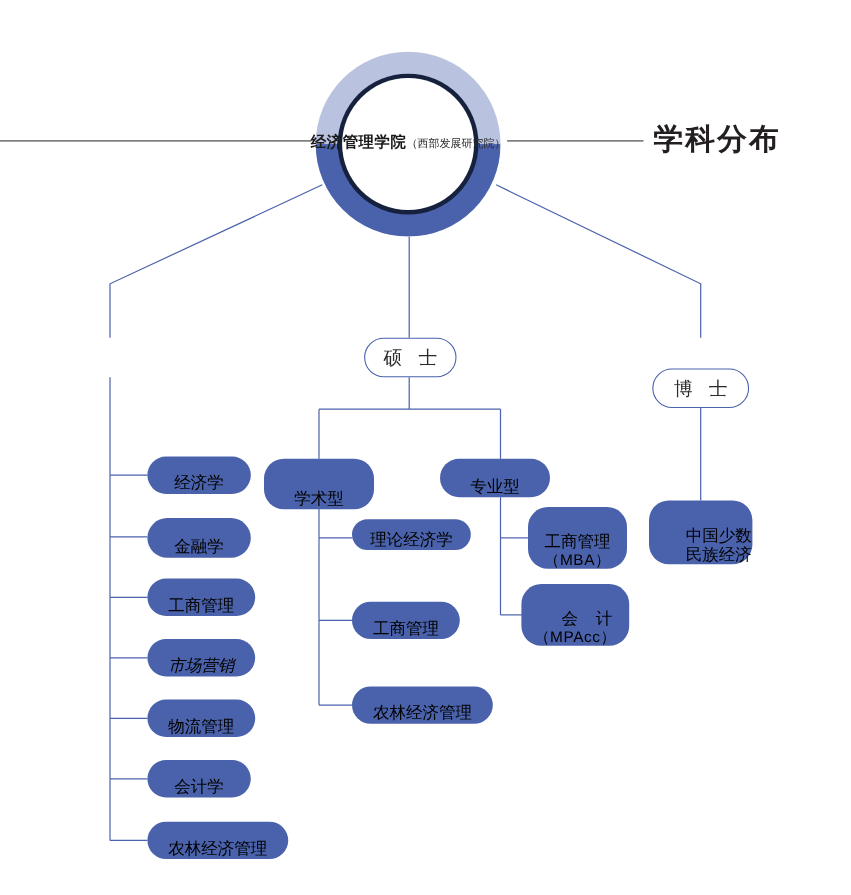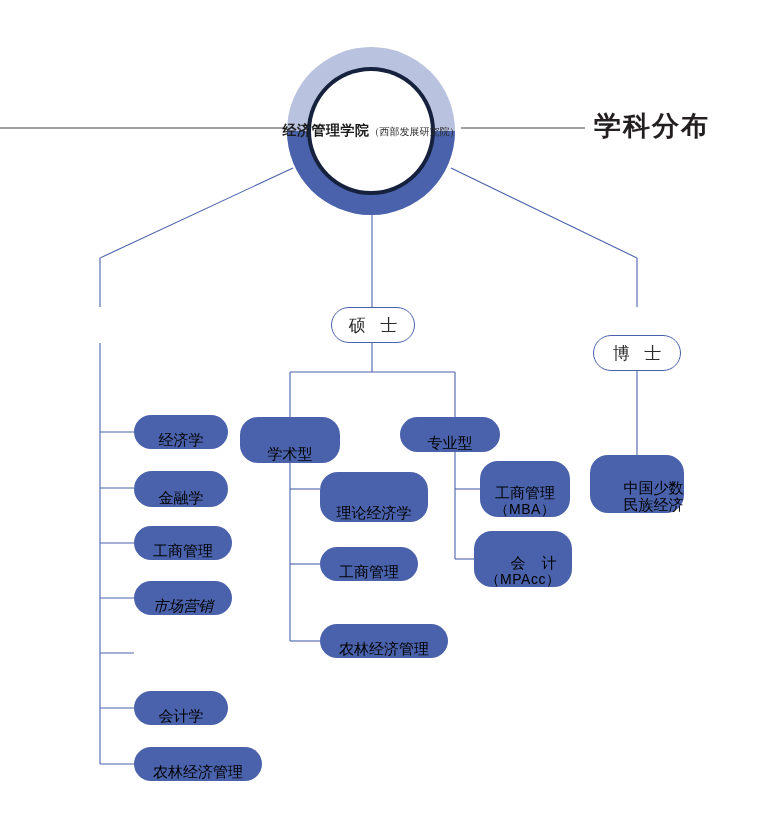--- a/index.html
+++ b/index.html
@@ -216,28 +216,31 @@
   </div>
   <div class="pill" style="left:134px; top:471px; width:94px; height:36px;">
     <span class="l1">金融学</span>
   </div>
   <div class="pill" style="left:134px; top:526px; width:98px; height:34px;">
     <span class="l1">工商管理</span>
   </div>
   <div class="pill" style="left:134px; top:581px; width:98px; height:34px;font-style:italic;">
     <span class="l1">市场营销</span>
   </div>
+  <div class="pill" style="left:134px; top:636px; width:98px; height:34px;">
+    <span class="l1">物流管理</span>
+  </div>
   <div class="pill" style="left:134px; top:691px; width:94px; height:34px;">
     <span class="l1">会计学</span>
   </div>
   <div class="pill" style="left:134px; top:747px; width:128px; height:34px;">
     <span class="l1">农林经济管理</span>
   </div>
 
-  <div class="pill" style="left:320px; top:472px; width:108px; height:50px;">
+  <div class="pill" style="left:320px; top:472px; width:108px; height:28px;">
     <span class="l1">理论经济学</span>
   </div>
   <div class="pill" style="left:320px; top:547px; width:98px; height:34px;">
     <span class="l1">工商管理</span>
   </div>
   <div class="pill" style="left:320px; top:624px; width:128px; height:34px;">
     <span class="l1">农林经济管理</span>
   </div>
 
   <div class="pill two-line" style="left:480px; top:461px; width:90px; height:56px;">

